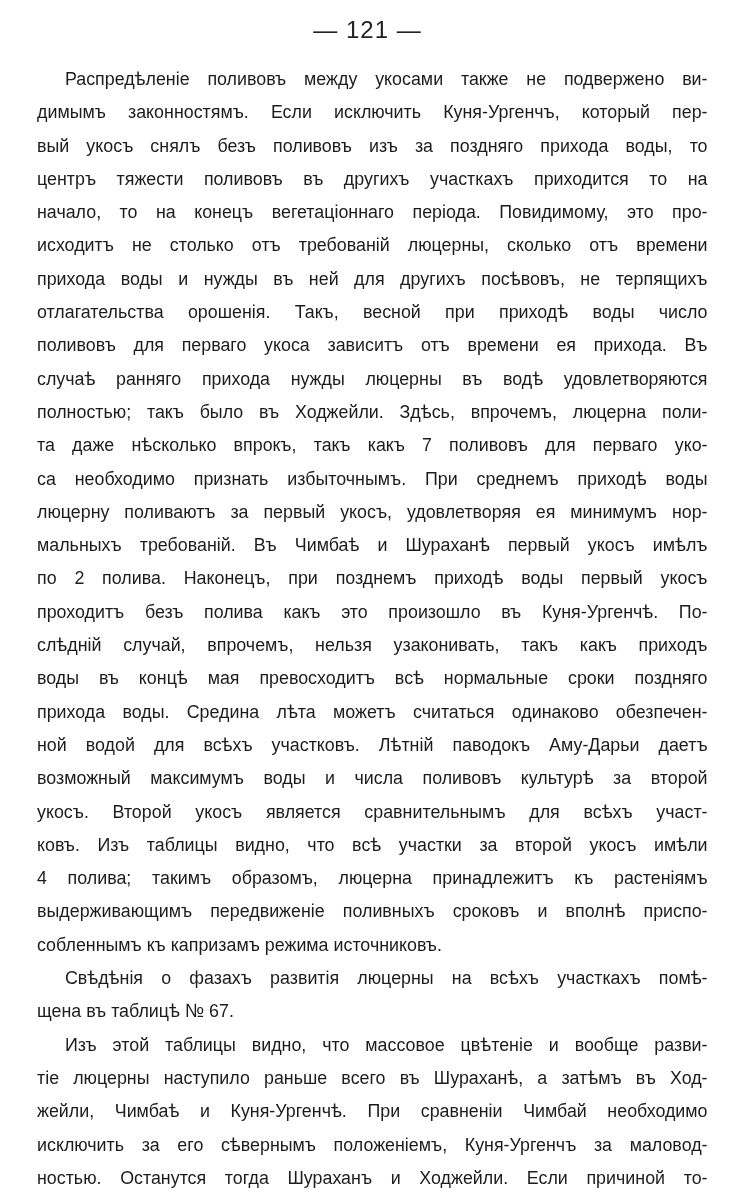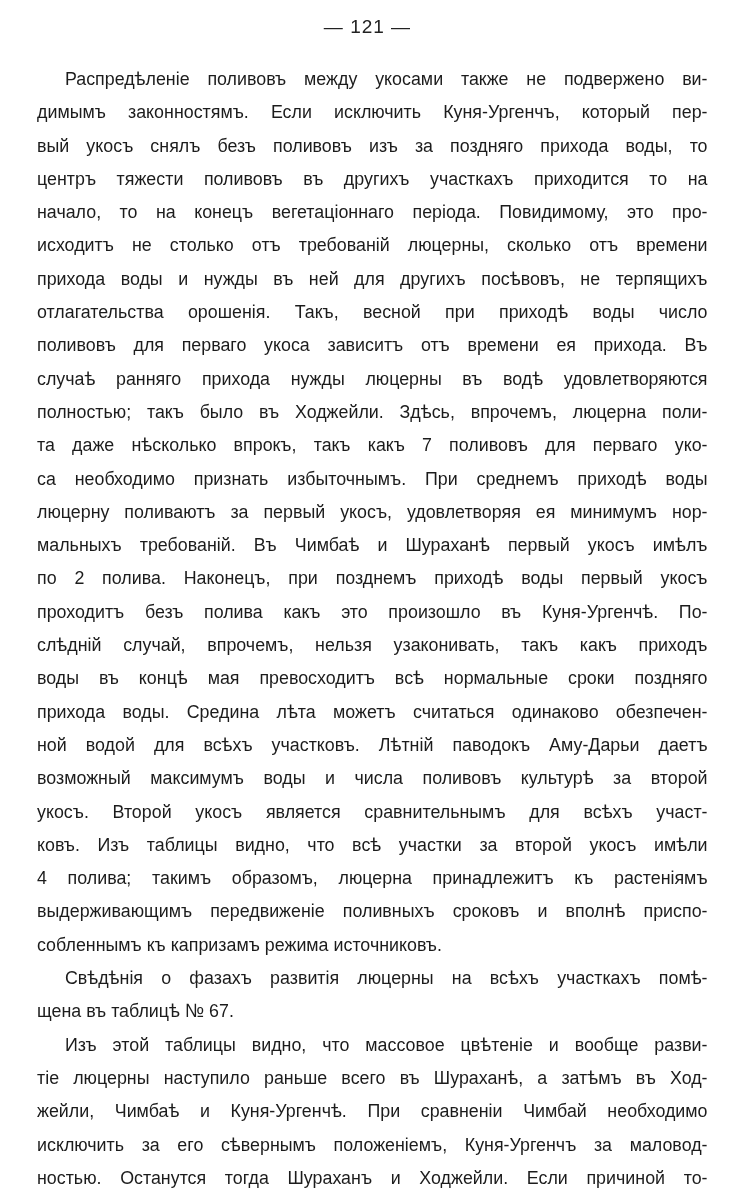--- a/index.html
+++ b/index.html
@@ -4,21 +4,21 @@
 <style>
   html, body { margin: 0; padding: 0; background: #ffffff; }
   body { width: 735px; height: 1200px; position: relative; overflow: hidden; }
   .page {
     position: absolute; left: 0; top: 0; width: 735px; height: 1200px;
     background: #ffffff; color: #1a1a1a;
     font-family: "Liberation Sans", sans-serif;
   }
   .page-number {
     position: absolute; top: 16px; left: 0; width: 735px; text-align: center;
-    font-size: 19px; letter-spacing: 1px; color: #222;
+    font-size: 24px; letter-spacing: 1px; color: #222;
   }
   .body-text {
     position: absolute; left: 37px; top: 62px; width: 671px;
     font-size: 19.2px; line-height: 33.3px; color: #1c1c1c;
     transform: scaleX(0.93); transform-origin: left top;
   }
   .line {
     display: block; white-space: nowrap; text-align: justify; text-align-last: justify;
     width: 721px; height: 33.3px; overflow: visible;
   }

